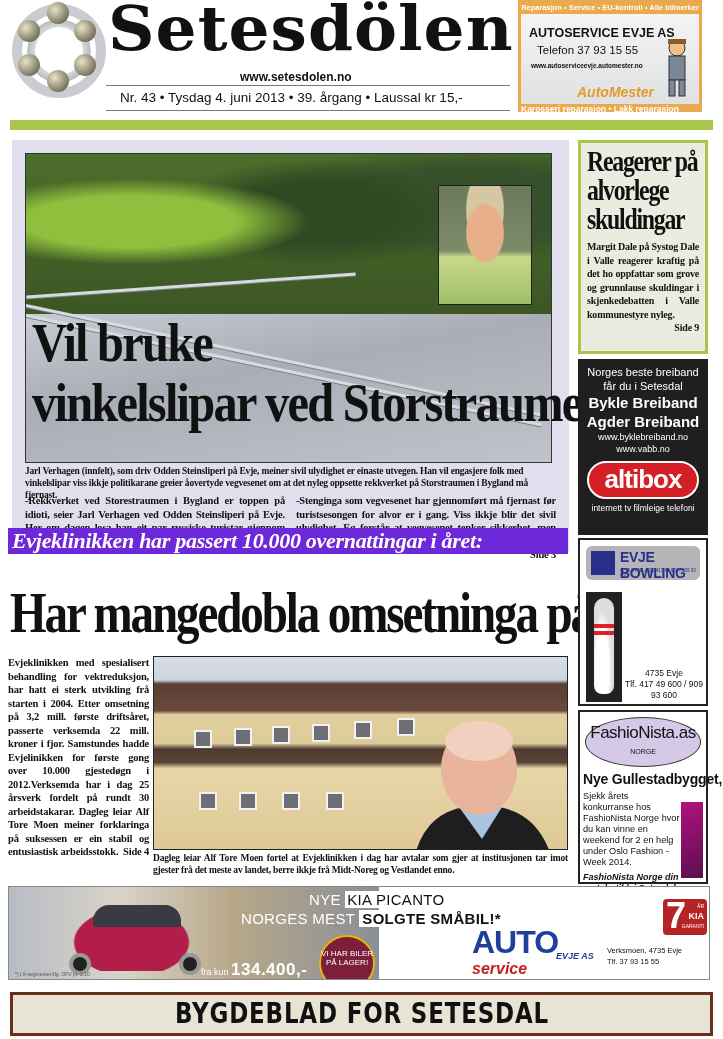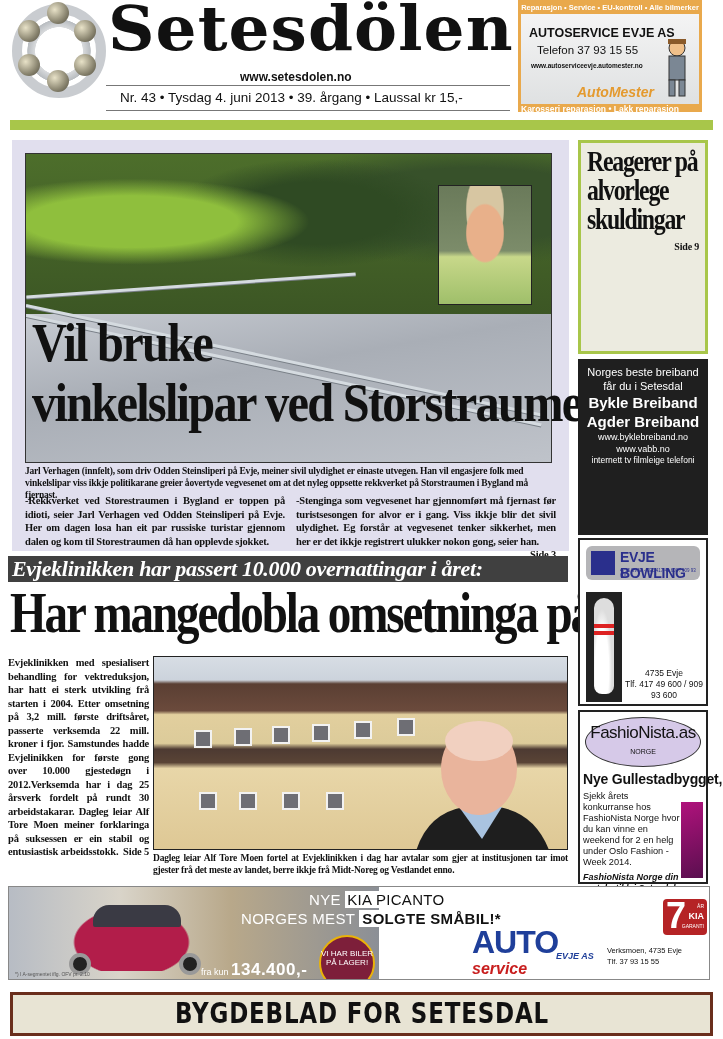--- a/index.html
+++ b/index.html
@@ -38,21 +38,21 @@
 .skul p{font-size:10px;line-height:13.5px;font-weight:bold;text-align:justify;margin-top:6px;letter-spacing:-.2px}
 .skul .side{text-align:right;display:block}
 
 .brei{left:578px;top:359px;width:130px;height:176px;background:#1f1f1f;color:#fff;font-family:"Liberation Sans",sans-serif;text-align:center;padding-top:6px}
 .brei .t{font-size:11px;line-height:14px}
 .brei .b{font-size:15px;font-weight:bold;line-height:19px}
 .brei .w{font-size:9px;line-height:12px}
 .altibox{margin:6px auto 4px;width:112px;height:38px;border-radius:19px;background:#d41f26;border:2px solid #fff;color:#fff;font-size:26px;font-weight:bold;line-height:33px;letter-spacing:-1px}
 .brei .s{font-size:8.5px}
 
-.kicker{left:8px;top:556px;width:560px;height:26px;background:#404040;color:#fff;font-style:italic;font-weight:bold;font-size:22px;line-height:26px;padding-left:4px;white-space:nowrap;letter-spacing:-.3px}
+.kicker{left:8px;top:528px;width:560px;height:26px;background:#6d28d9;color:#fff;font-style:italic;font-weight:bold;font-size:22px;line-height:26px;padding-left:4px;white-space:nowrap;letter-spacing:-.3px}
 .headline2{left:10px;top:580px;font-weight:bold;font-size:56px;line-height:66px;letter-spacing:-2.5px;transform:scaleX(.84);transform-origin:left;white-space:nowrap}
 .body2{left:8px;top:656px;width:141px;font-size:10.5px;line-height:13.5px;font-weight:bold;text-align:justify;letter-spacing:-.2px}
 .photo2{left:153px;top:656px;width:415px;height:194px;border:1px solid #222;overflow:hidden;background:linear-gradient(180deg,#d7dde4 0%,#ccd3dc 12%,#5a3f33 14%,#6b4a3c 28%,#e2cf9e 30%,#dccb9a 45%,#4d3a32 48%,#5a4436 55%,#e8d6a8 58%,#dec895 100%)}
 .win{position:absolute;width:18px;height:18px;background:#6e6e74;border:2px solid #f2f2f2}
 .man{position:absolute;left:250px;top:62px;width:150px;height:140px}
 .caption2{left:153px;top:852px;width:415px;font-size:9.5px;line-height:12px;font-weight:bold;text-align:justify;letter-spacing:-.2px}
 
 .bowl{left:578px;top:538px;width:130px;height:168px;border:2px solid #222;background:#fff;font-family:"Liberation Sans",sans-serif}
 .bowl-logo{margin:6px 6px 0;height:34px;background:#b5b5b8;border-radius:6px;position:relative}
 .bowl-logo .n{position:absolute;left:34px;top:3px;font-weight:bold;font-size:14px;color:#2a2f8c;letter-spacing:-.3px}
@@ -153,38 +153,39 @@
 <div class="abs body1" style="left:25px">-Rekkverket ved Storestraumen i Bygland er toppen på idioti, seier Jarl Verhagen ved Odden Steinsliperi på Evje. Her om dagen losa han eit par russiske turistar gjennom dalen og kom til Storestraumen då han opplevde sjokket.</div>
 <div class="abs body1" style="left:296px">
   <span>-Stenginga som vegvesenet har gjennomført må fjernast før turistsesongen for alvor er i gang. Viss ikkje blir det sivil ulydighet. Eg forstår at vegvesenet tenker sikkerhet, men her er det ikkje registrert ulukker nokon gong, seier han.</span>
   <span style="float:right">Side 3</span>
 </div>
 
 <div class="abs skul">
   <h2>Reagerer på</h2>
   <h2>alvorlege</h2>
   <h2>skuldingar</h2>
-  <p><span class="side">Side 9</span></p>
+  <p><span>Margit Dale på Systog Dale i Valle reagerer kraftig på det ho oppfattar som grove og grunnlause skuldingar i skjenkedebatten i Valle kommunestyre nyleg.</span><span class="side">Side 9</span></p>
 </div>
 
 <div class="abs brei">
   <div class="t">Norges beste breiband</div>
   <div class="t">får du i Setesdal</div>
   <div class="b">Bykle Breiband</div>
   <div class="b">Agder Breiband</div>
   <div class="w">www.byklebreiband.no</div>
   <div class="w">www.vabb.no</div>
+  <div class="altibox">altibox</div>
   <div class="s">internett tv filmleige telefoni</div>
 </div>
 
 <div class="abs kicker">Evjeklinikken har passert 10.000 overnattingar i året:</div>
 <div class="abs headline2">Har mangedobla omsetninga på få år</div>
 <div class="abs body2">
   <span>Evjeklinikken med spesialisert behandling for vektreduksjon, har hatt ei sterk utvikling frå starten i 2004. Etter omsetning på 3,2 mill. første driftsåret, passerte verksemda 22 mill. kroner i fjor. Samstundes hadde Evjelinikken for første gong over 10.000 gjestedøgn i 2012.Verksemda har i dag 25 årsverk fordelt på rundt 30 arbeidstakarar. Dagleg leiar Alf Tore Moen meiner forklaringa på suksessen er ein stabil og entusiastisk arbeidsstokk.</span>
-  <span style="float:right">Side 5</span>
+  <span style="float:right">Side 4</span>
 </div>
 <div class="abs photo2">
   <span class="win" style="left:40px;top:73px"></span>
     <span class="win" style="left:80px;top:71px"></span>
     <span class="win" style="left:118px;top:69px"></span>
     <span class="win" style="left:158px;top:67px"></span>
     <span class="win" style="left:200px;top:64px"></span>
     <span class="win" style="left:243px;top:61px"></span>
   <span class="win" style="left:45px;top:135px"></span>
     <span class="win" style="left:85px;top:135px"></span>

